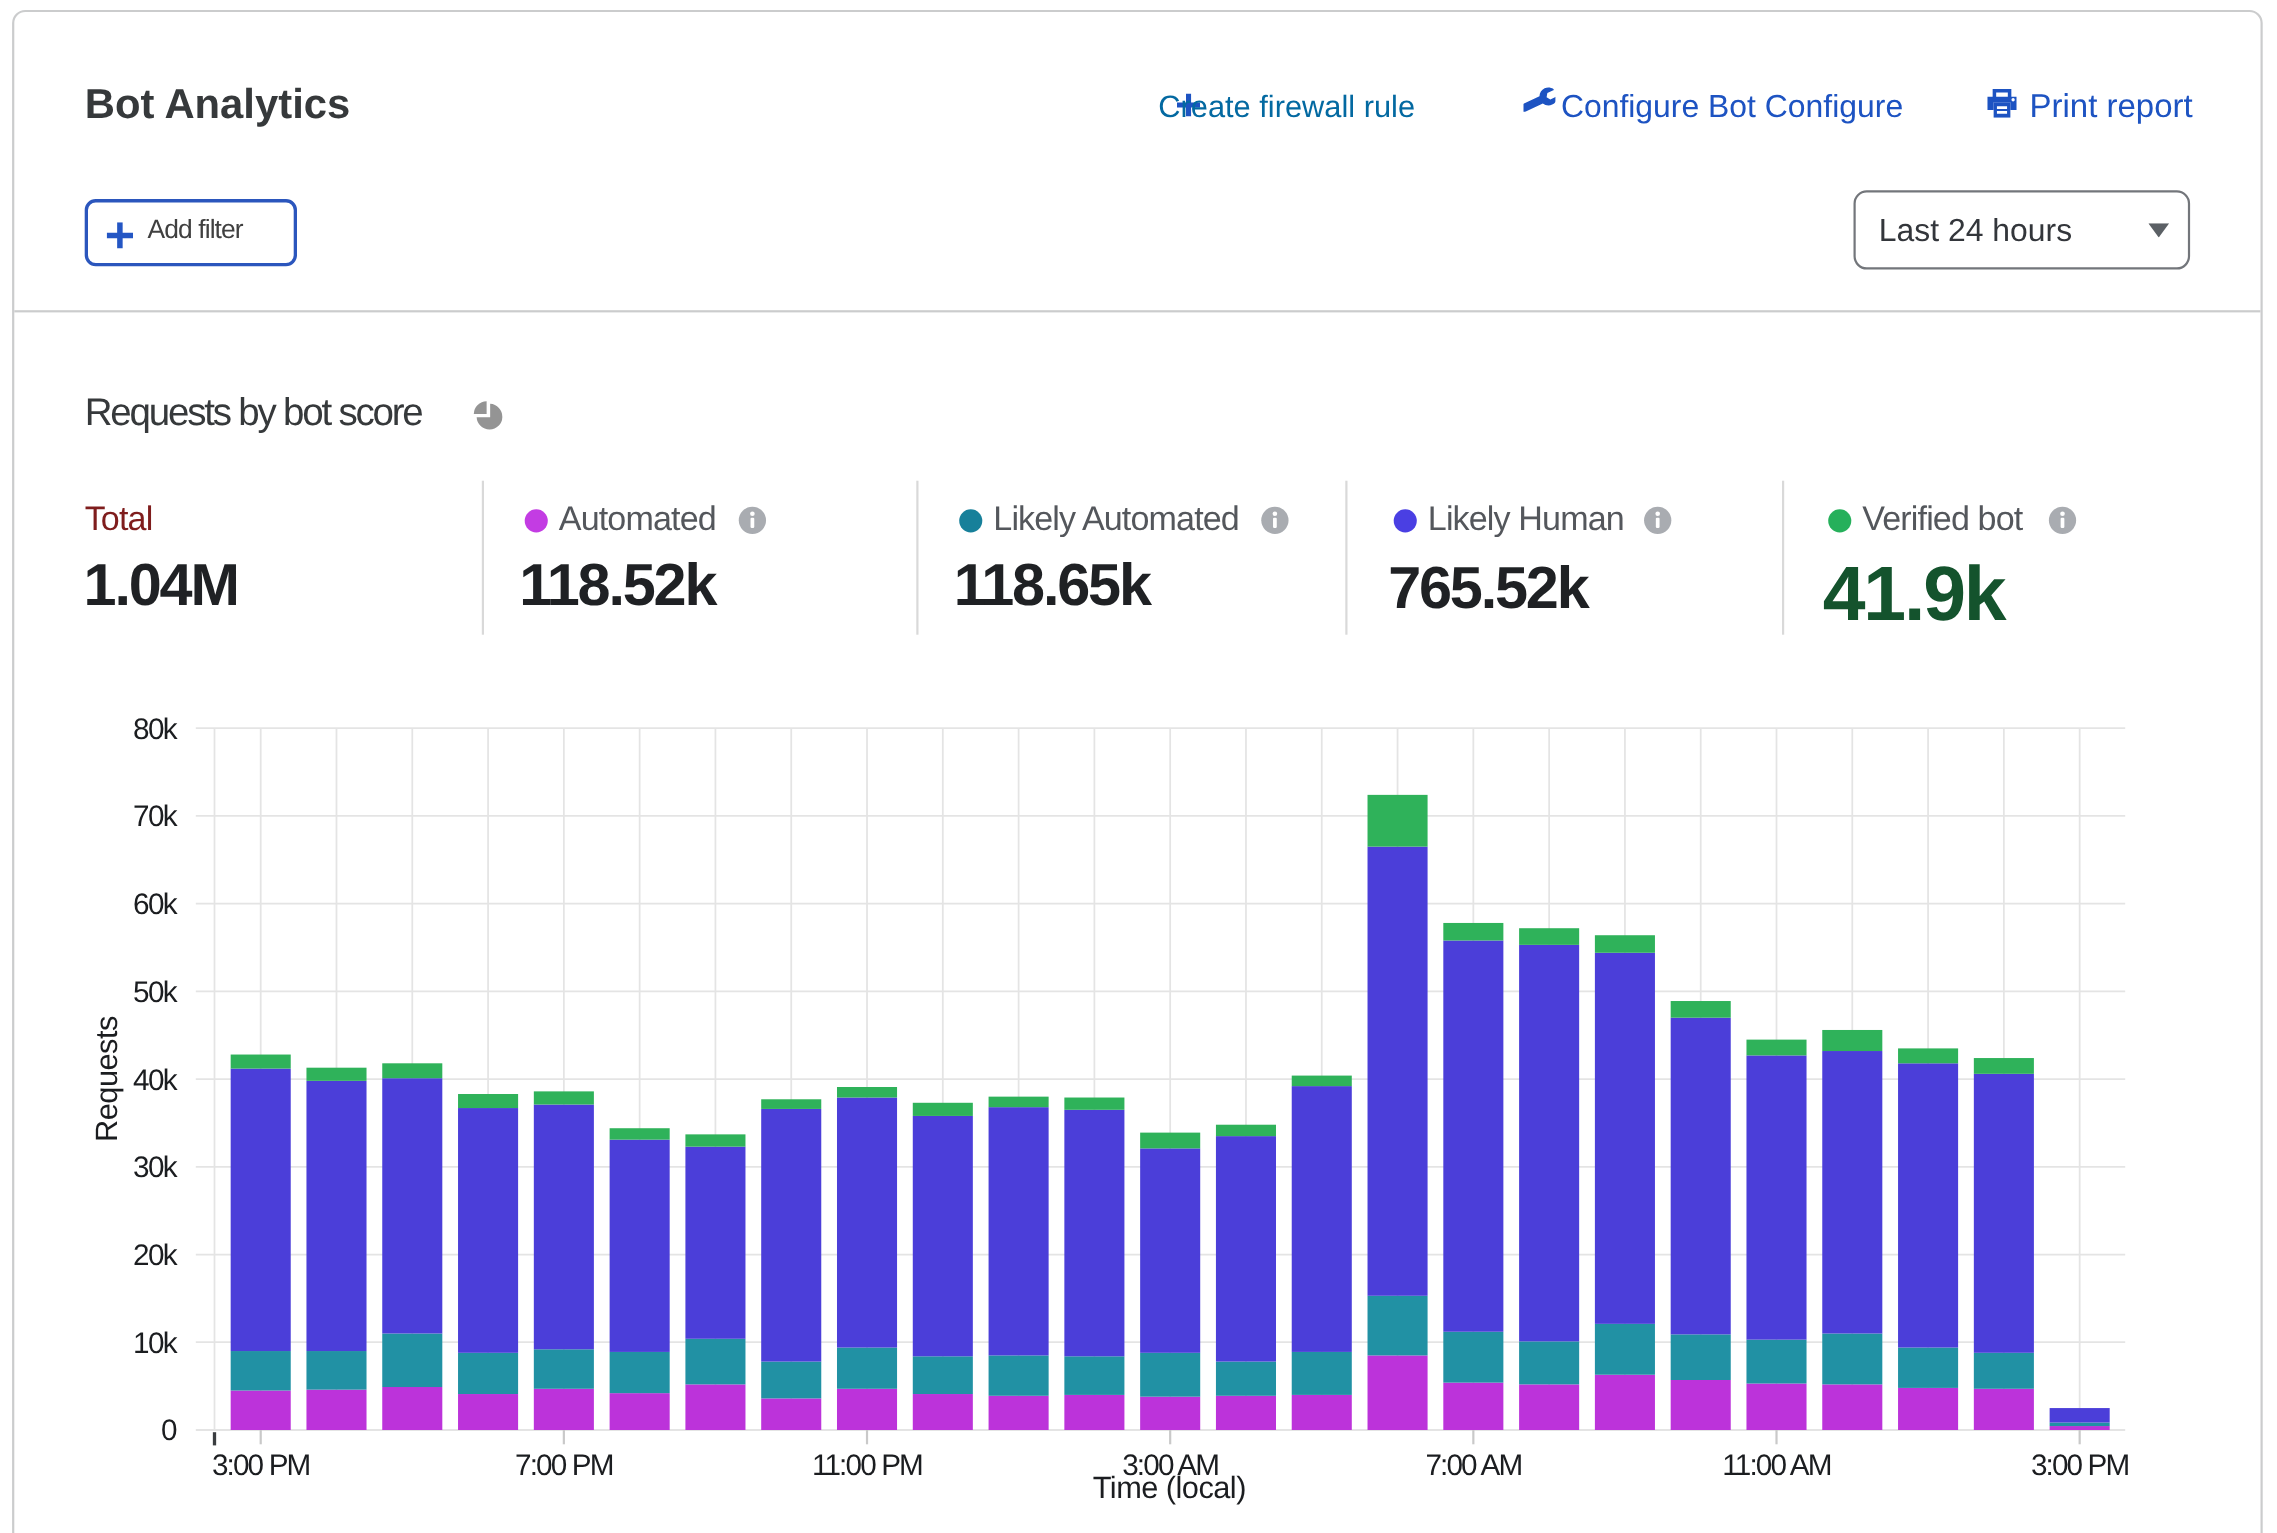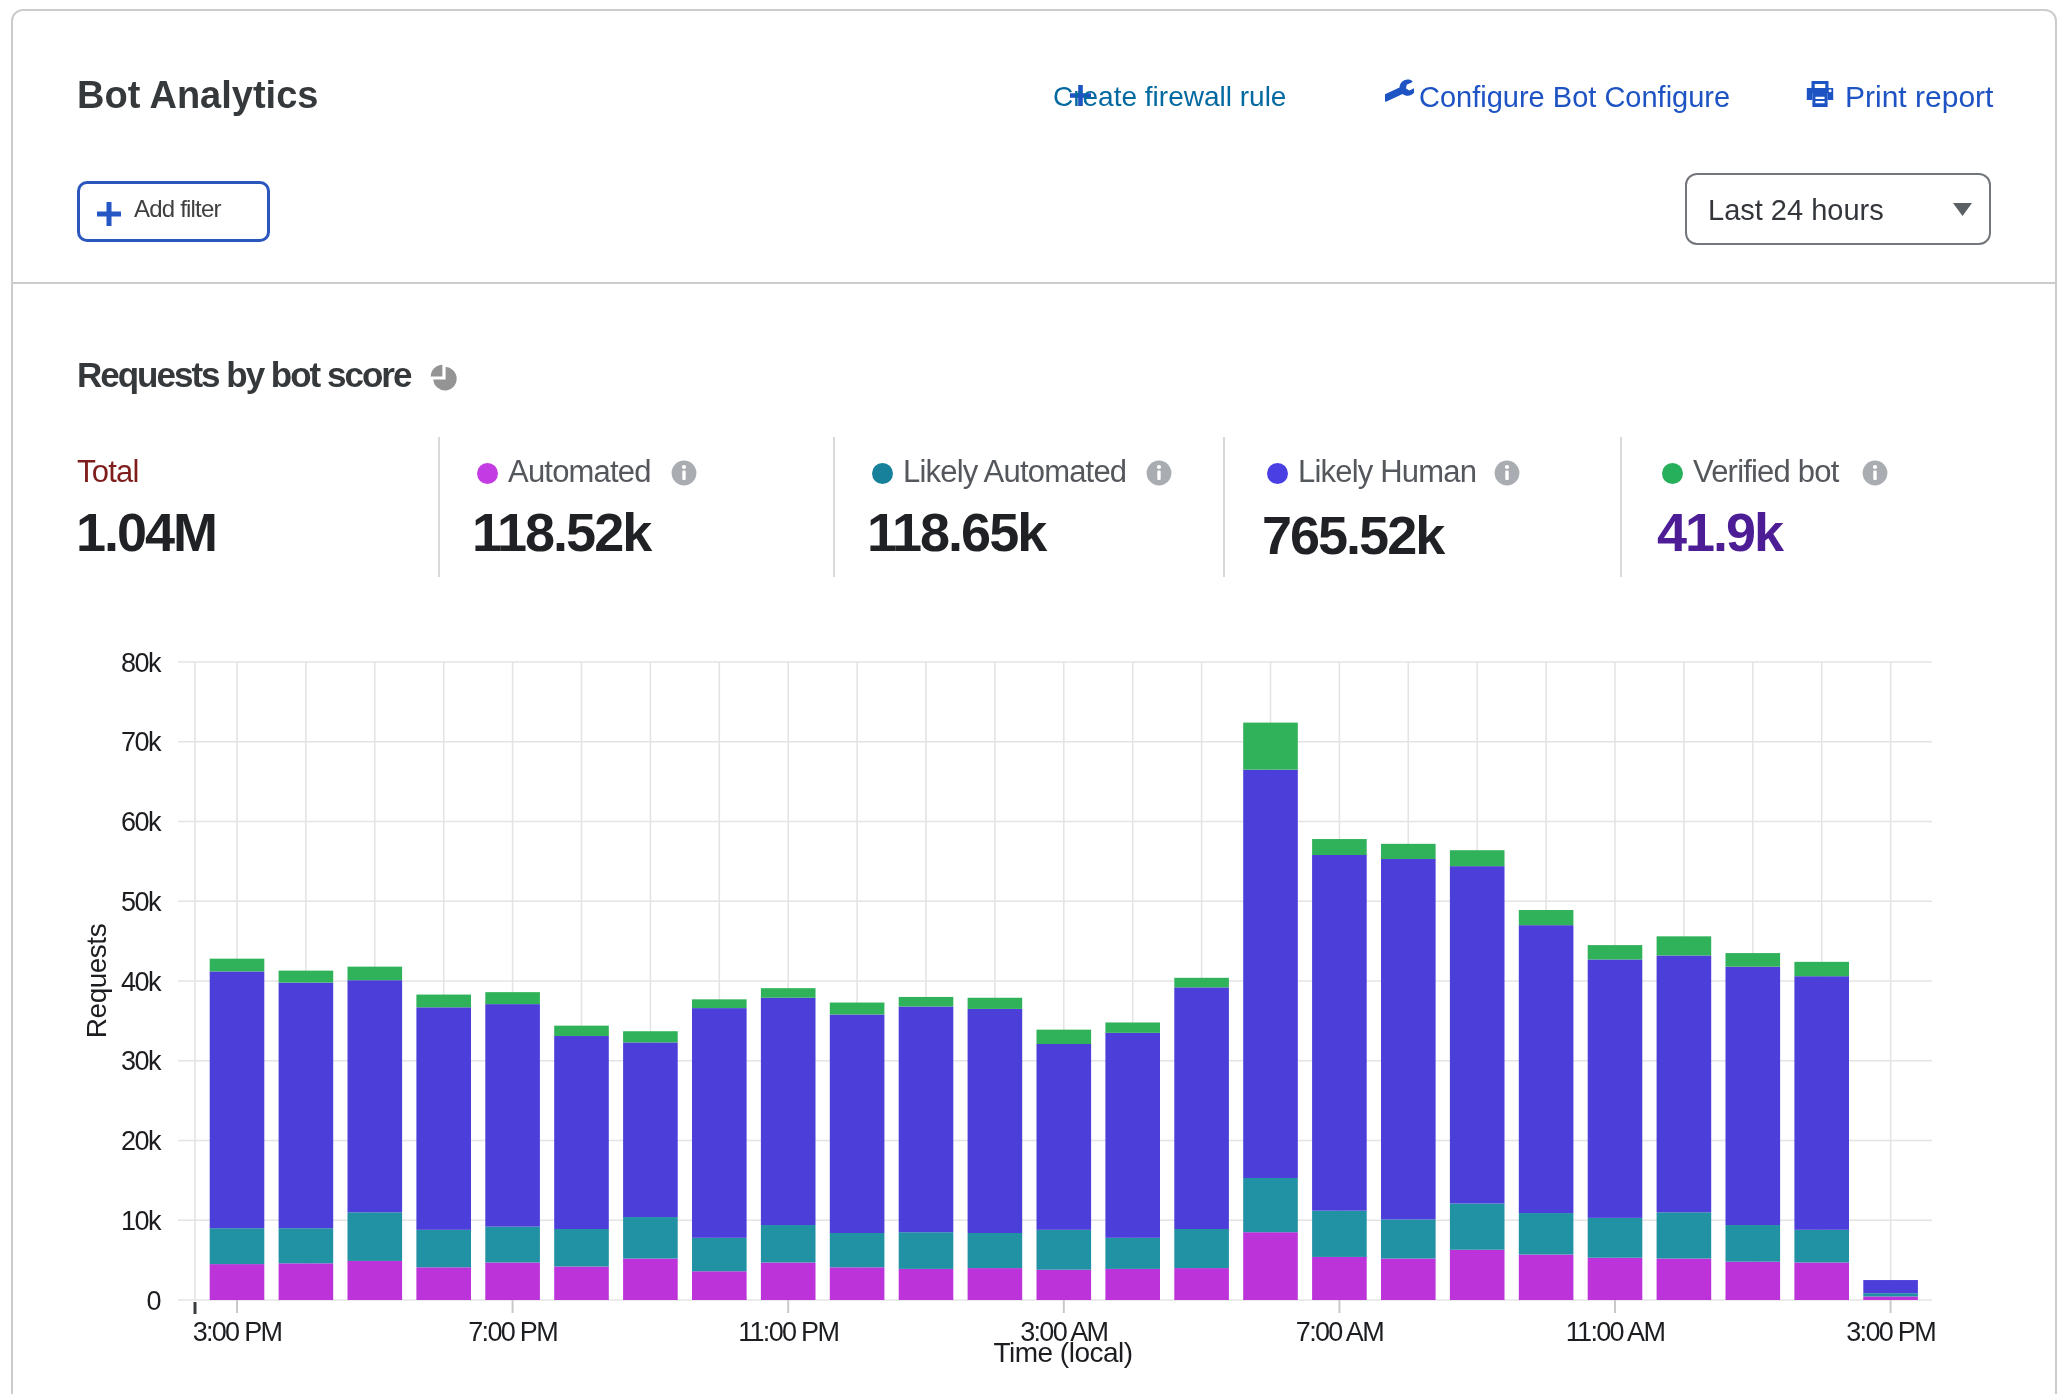--- a/index.html
+++ b/index.html
@@ -27,21 +27,21 @@
 <div class="abs" style="left:77px;top:181px;width:193px;height:61px;border:3px solid #2b56bd;border-radius:10px"></div>
 <svg width="24" height="24" viewBox="0 0 24 24" style="position:absolute;left:97px;top:202px">
     <path d="M9.5 0 h5 v9.5 h9.5 v5 h-9.5 v9.5 h-5 v-9.5 h-9.5 v-5 h9.5 z" fill="#2456c4"></path>
   </svg>
 <div class="abs" style="left:134px;top:197px;font-size:24px;letter-spacing:-0.8px;color:#404040">Add filter</div>
 <div class="abs" style="left:1685px;top:173px;width:306px;height:72px;border:2px solid #73767b;border-radius:12px"></div>
 <svg width="19" height="13" viewBox="0 0 19 13" style="position:absolute;left:1953px;top:203px">
     <path d="M0 0 H19 L9.5 13 Z" fill="#5b6065"></path>
   </svg>
 <div class="abs" style="left:1708px;top:196px;font-size:29px;color:#33363b">Last 24 hours</div>
-<div class="abs" style="left:77px;top:357px;font-size:35px;letter-spacing:-2px;font-weight:700;color:#36393b">Requests by bot score</div>
+<div class="abs" style="left:77px;top:357px;font-size:35px;letter-spacing:-2px;font-weight:400;color:#36393b">Requests by bot score</div>
 <svg width="28" height="28" viewBox="0 0 28 28" style="position:absolute;left:430px;top:364px">
     <path d="M15.6 3.1 A 11.7 11.7 0 1 1 3.3 15.4 L 15.6 15.4 Z" fill="#949494"></path>
     <path d="M12.4 0.7 A 11.9 11.9 0 0 0 0.7 12.4 L 12.4 12.4 Z" fill="#949494"></path>
   </svg>
 <div class="abs" style="left:77px;top:456px;font-size:31px;letter-spacing:-0.8px;color:#7f1d1d">Total</div>
 <div class="abs" style="left:76px;top:505px;font-size:54px;font-weight:700;color:#1f2124;letter-spacing:-2px">1.04M</div>
 <span style="position:absolute;left:477px;top:463px;width:21px;height:21px;border-radius:50%;background:#c33ce3"></span>
 <div class="abs" style="left:508px;top:456px;font-size:31px;letter-spacing:-0.8px;color:#54575c">Automated</div>
 <svg width="26" height="26" viewBox="0 0 26 26" style="position:absolute;left:671px;top:460px">
     <circle cx="13" cy="13" r="12.4" fill="#a9acb1"></circle>
@@ -65,21 +65,21 @@
     <circle cx="13" cy="7" r="2.1" fill="#fff"></circle>
   </svg>
 <div class="abs" style="left:1262px;top:508px;font-size:54px;font-weight:700;color:#1f2124;letter-spacing:-2px">765.52k</div>
 <span style="position:absolute;left:1662px;top:463px;width:21px;height:21px;border-radius:50%;background:#26b05b"></span>
 <div class="abs" style="left:1693px;top:456px;font-size:31px;letter-spacing:-0.8px;color:#54575c">Verified bot</div>
 <svg width="26" height="26" viewBox="0 0 26 26" style="position:absolute;left:1862px;top:460px">
     <circle cx="13" cy="13" r="12.4" fill="#a9acb1"></circle>
     <rect x="11.3" y="10.6" width="3.4" height="9.4" rx="1.1" fill="#fff"></rect>
     <circle cx="13" cy="7" r="2.1" fill="#fff"></circle>
   </svg>
-<div class="abs" style="left:1657px;top:505px;font-size:54px;font-weight:700;color:#4c1d95;letter-spacing:-2px">41.9k</div>
+<div class="abs" style="left:1657px;top:505px;font-size:70px;font-weight:700;color:#14532d;letter-spacing:-2px">41.9k</div>
 <div class="abs" style="left:438px;top:437px;width:2px;height:140px;background:#d9d9d9"></div>
 <div class="abs" style="left:833px;top:437px;width:2px;height:140px;background:#d9d9d9"></div>
 <div class="abs" style="left:1223px;top:437px;width:2px;height:140px;background:#d9d9d9"></div>
 <div class="abs" style="left:1620px;top:437px;width:2px;height:140px;background:#d9d9d9"></div>
 <svg style="position:absolute;left:0;top:600px" width="2070" height="794" viewBox="0 600 2070 794">
 <line x1="178" y1="1300.0" x2="1932.0" y2="1300.0" stroke="#e4e4e4" stroke-width="1.6"></line>
 <line x1="178" y1="1220.2" x2="1932.0" y2="1220.2" stroke="#e4e4e4" stroke-width="1.6"></line>
 <line x1="178" y1="1140.5" x2="1932.0" y2="1140.5" stroke="#e4e4e4" stroke-width="1.6"></line>
 <line x1="178" y1="1060.8" x2="1932.0" y2="1060.8" stroke="#e4e4e4" stroke-width="1.6"></line>
 <line x1="178" y1="981.0" x2="1932.0" y2="981.0" stroke="#e4e4e4" stroke-width="1.6"></line>

